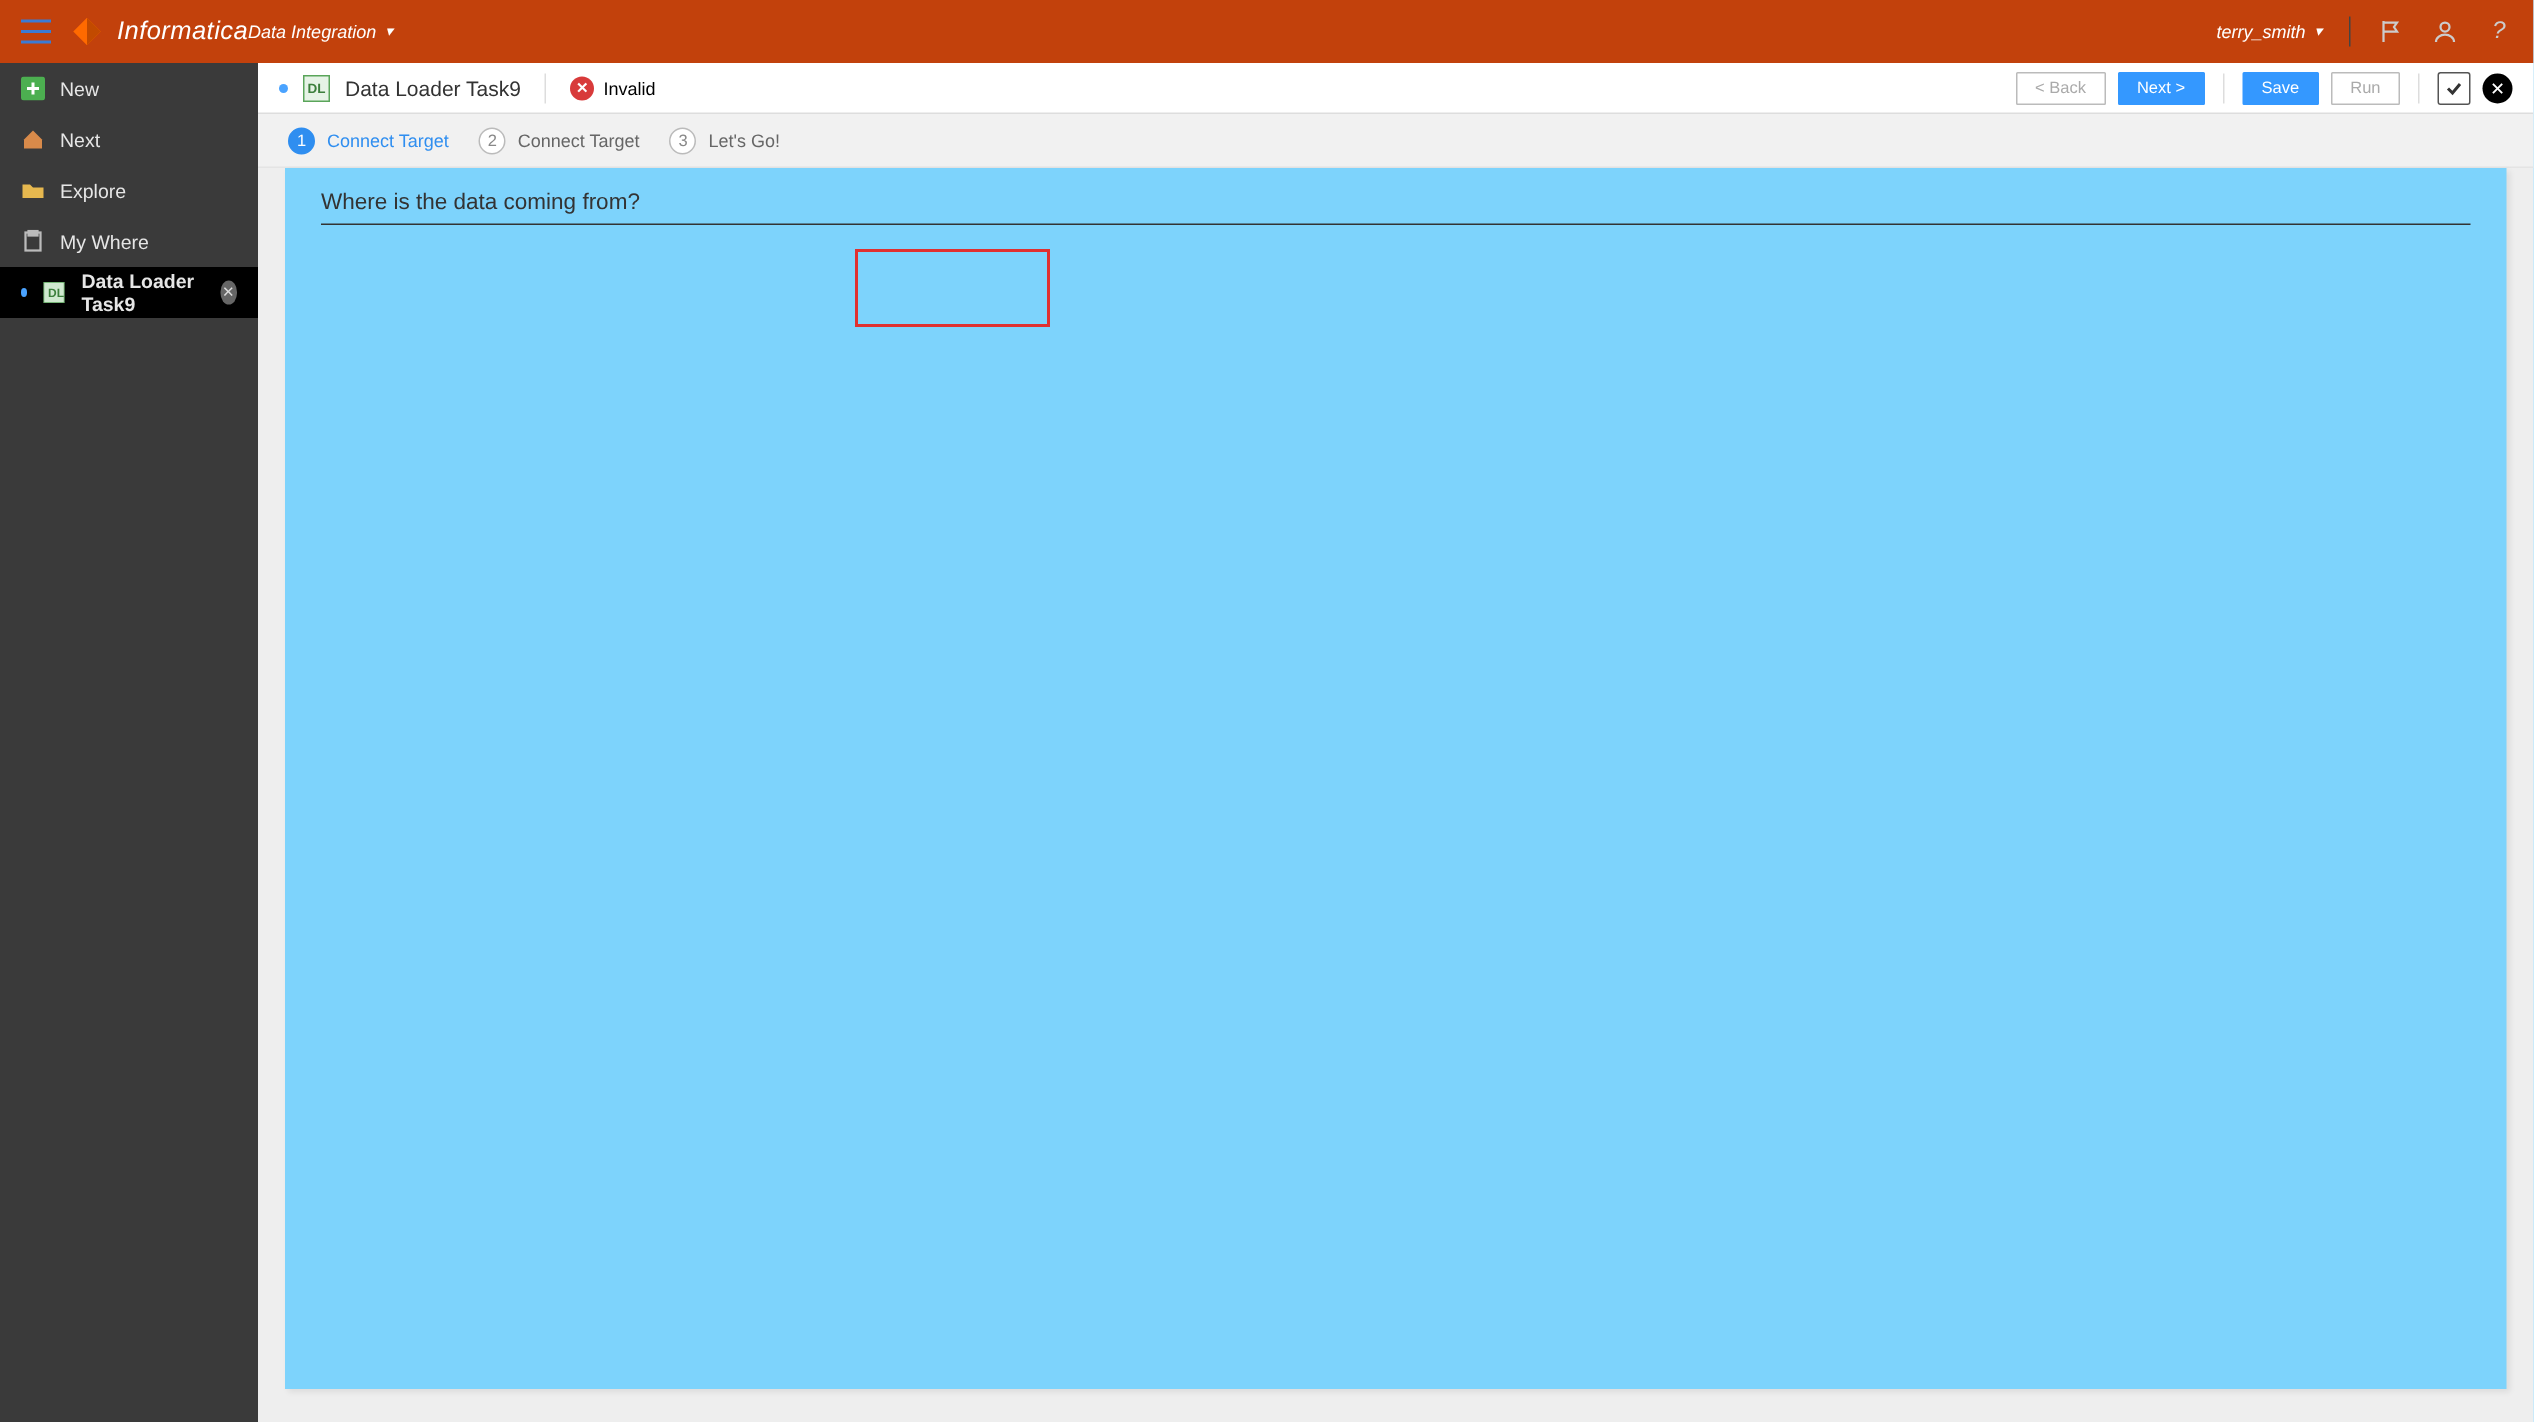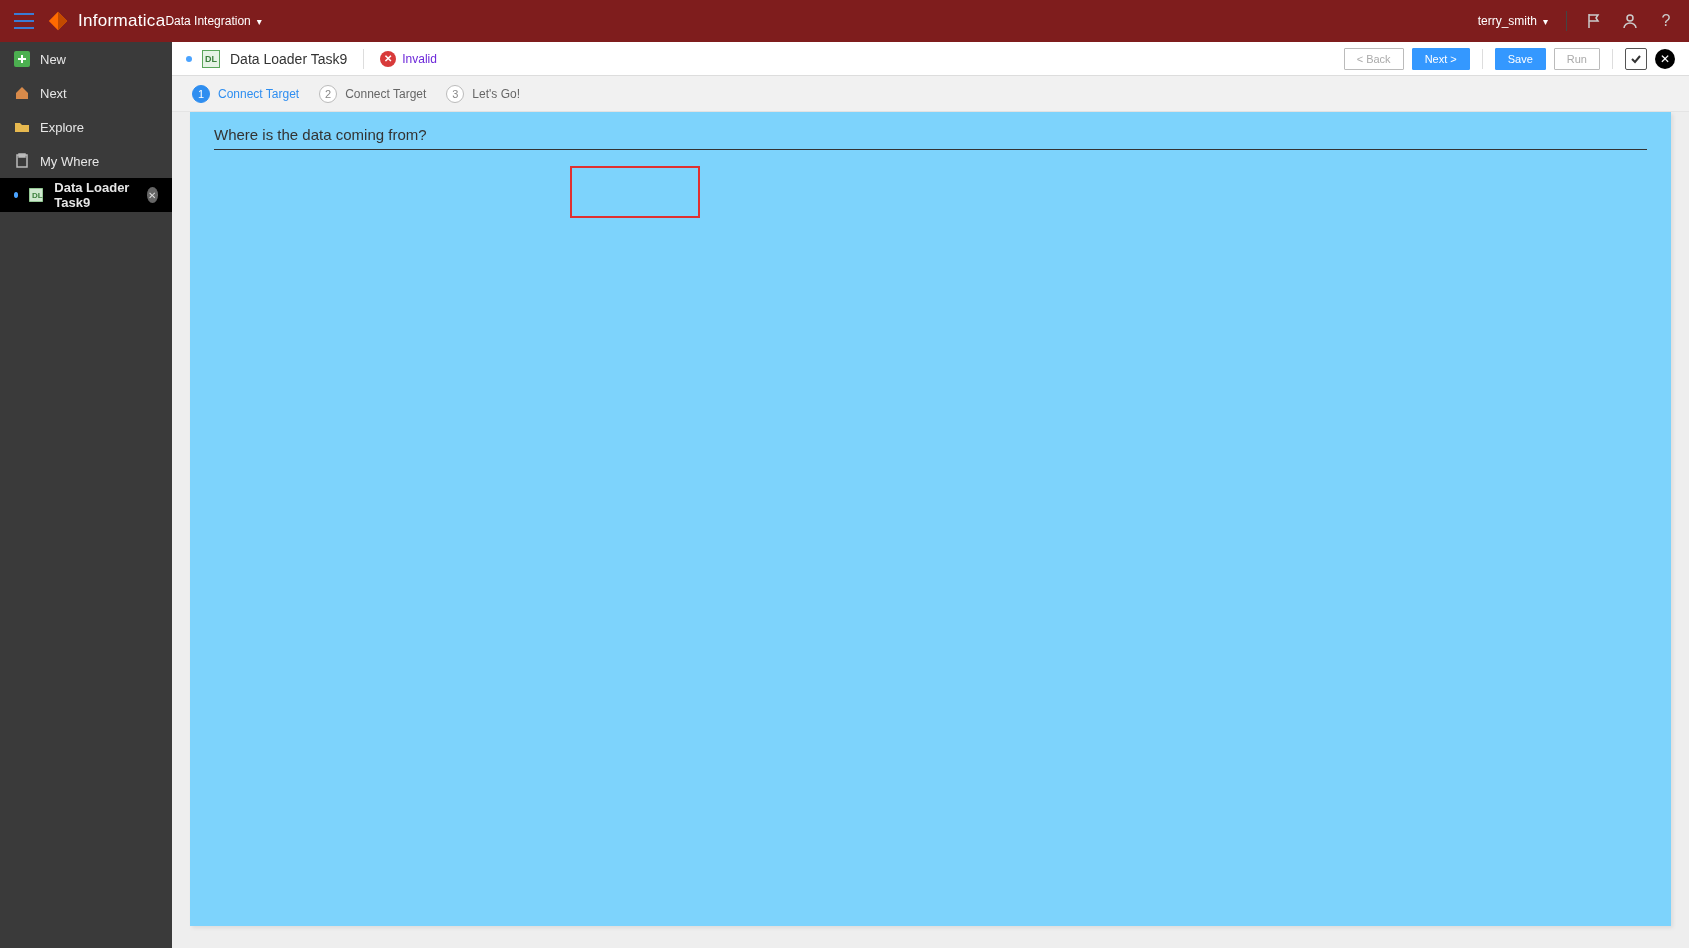--- a/index.html
+++ b/index.html
@@ -2,25 +2,26 @@
 <html><head>
 <meta charset="utf-8">
 <style>
   * { box-sizing: border-box; margin: 0; padding: 0; }
   html, body { width: 100%; height: 100%; font-family: Arial, Helvetica, sans-serif; font-size: 13px; color: #333; }
   body { display: flex; flex-direction: column; background: #fff; }
 
   
   .top-header {
     height: 42px;
-    background: #7f1d1d;
+    background: #c2410c;
     display: flex;
     align-items: center;
     padding: 0 14px;
     color: #fff;
+    font-style: italic;
   }
   .hamburger {
     width: 20px; height: 16px; display: flex; flex-direction: column; justify-content: space-between; cursor: pointer;
     margin-right: 12px;
   }
   .hamburger span { display:block; height:2px; background:#3a7bd5; }
   .logo-shape {
     width: 24px; height: 24px; margin-right: 8px;
     display:flex; align-items:center; justify-content:center;
   }
@@ -57,21 +58,21 @@
   }
   .toolbar .dirty-dot { width:6px; height:6px; border-radius:50%; background:#4aa3ff; }
   .task-icon {
     width:18px; height:18px; background: #e6f3e6; border:1px solid #5aa55a;
     display:inline-flex; align-items:center; justify-content:center; font-size:9px; color:#3c7f3c; font-weight:bold;
   }
   .task-title { font-size:14px; color:#333; }
   .tb-sep { width:1px; height:20px; background:#ddd; margin:0 6px; }
   .invalid-badge { display:flex; align-items:center; gap:6px; }
   .invalid-circle { width:16px; height:16px; border-radius:50%; background:#d83a3a; color:#fff; display:flex; align-items:center; justify-content:center; font-size:10px; font-weight:bold;}
-  .invalid-text { font-size:12px; color:#6d28d9; }
+  .invalid-text { font-size:12px; color:#000000; }
   .toolbar-right { margin-left:auto; display:flex; align-items:center; gap:8px; }
   .btn {
     height:22px; padding:0 12px; font-size:11px; border:1px solid #bbb; background:#fff; cursor:pointer;
     display:inline-flex; align-items:center; justify-content:center; border-radius:1px; color:#444;
   }
   .btn.disabled { color:#aaa; cursor:not-allowed; }
   .btn.primary { background:#3498ff; border-color:#3498ff; color:#fff; }
   .tb-sep2 { width:1px; height:20px; background:#ddd; margin:0 4px; }
   .check-box-btn {
     width:22px; height:22px; border:1px solid #555; border-radius:2px; display:flex; align-items:center; justify-content:center; cursor:pointer;

